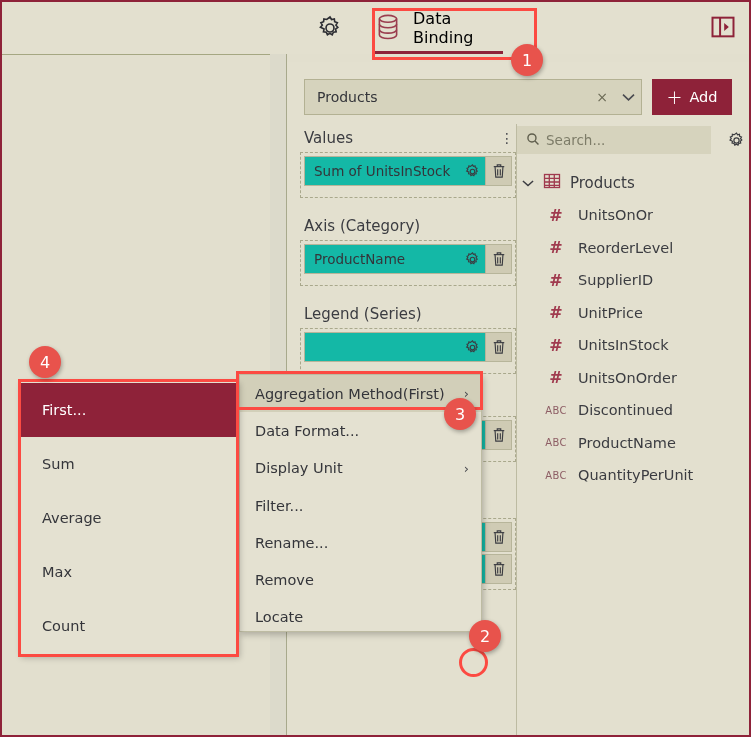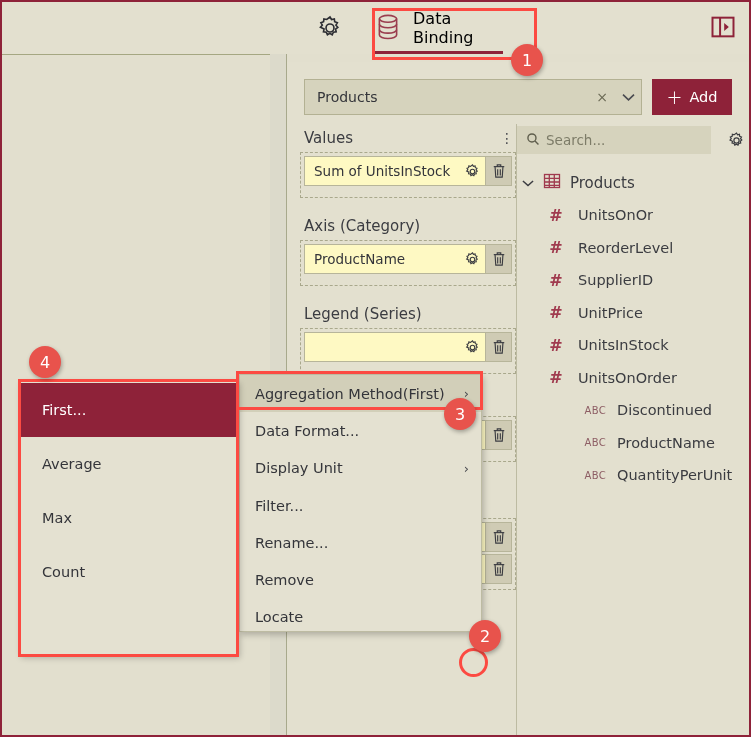--- a/index.html
+++ b/index.html
@@ -119,21 +119,21 @@
     font-size: 14px; letter-spacing: 0; line-height: 10px;
   }
   .drop-zone {
     border: 1px dashed #a9a88c;
     padding: 3px;
     min-height: 46px;
     margin-bottom: 14px;
   }
   .chip {
     height: 30px;
-    background: #fef9c3;
+    background: #14b8a6;
     border: 1px solid #b7b59a;
     display: flex; align-items: center;
     margin-bottom: 2px;
   }
   .chip-label {
     flex: 1; padding-left: 9px;
     font-size: 13.5px; color: #34353a;
     white-space: nowrap; overflow: hidden;
   }
   .chip-gear, .chip-trash {
@@ -161,22 +161,22 @@
   .tree-table-row .tname { font-size: 15px; color: #3b3c41; }
   .tree-field {
     display: flex; align-items: center; height: 32.5px; gap: 11px;
     padding-left: 28px;
   }
   .ficon-hash {
     width: 22px; text-align: center;
     font-size: 16px; color: #a03a4e; font-weight: 600;
   }
   .ficon-abc {
-    width: 22px; text-align: right;
-    font-size: 10px; color: #8d5d64; letter-spacing: .3px; margin-left: 39px;
+    width: 22px; text-align: center;
+    font-size: 10px; color: #8d5d64; letter-spacing: .3px;
   }
   .fname { font-size: 14.5px; color: #3b3c41; }
 
   
   #ctx-menu {
     position: absolute; left: 237px; top: 372px;
     width: 243px; height: 258px;
     background: #e4e1d1;
     border: 1px solid #bdbba2;
     box-shadow: 2px 3px 6px rgba(0,0,0,.22);
@@ -516,20 +516,21 @@
       <div class="ctx-item">
         <span data-bind="context_menu.items.5.label">Remove</span>
       </div>
       <div class="ctx-item">
         <span data-bind="context_menu.items.6.label">Locate</span>
       </div>
     </div>
 
   <div id="sub-menu">
       <div class="sub-item sel" data-bind="sub_menu.items.0.label">First...</div>
+      <div class="sub-item" data-bind="sub_menu.items.1.label">Sum</div>
       <div class="sub-item" data-bind="sub_menu.items.2.label">Average</div>
       <div class="sub-item" data-bind="sub_menu.items.3.label">Max</div>
       <div class="sub-item" data-bind="sub_menu.items.5.label">Count</div>
     </div>
 
   <div class="hl-rect" style="left:370px; top:6px; width:165px; height:52px;"></div>
   <div class="hl-circle" style="left:457px; top:646px; width:29px; height:29px;"></div>
   <div class="hl-rect" style="left:234px; top:369px; width:247px; height:39px;"></div>
   <div class="hl-rect" style="left:16px; top:377px; width:221px; height:278px;"></div>
 

